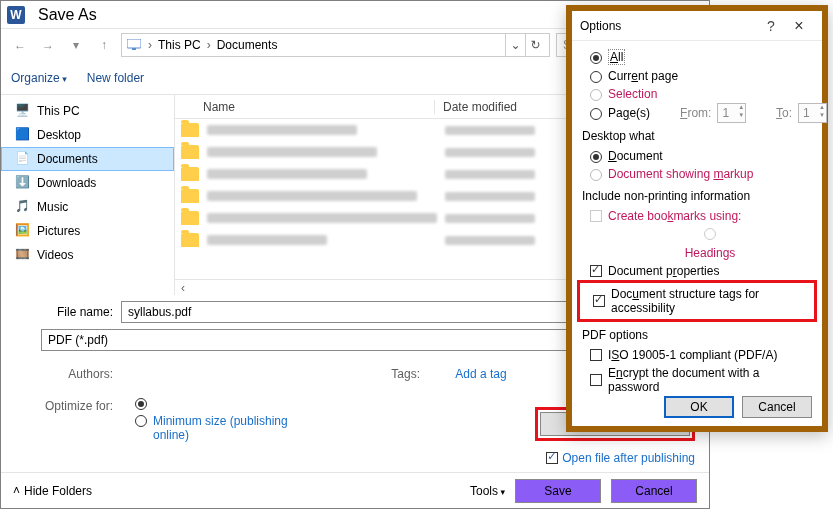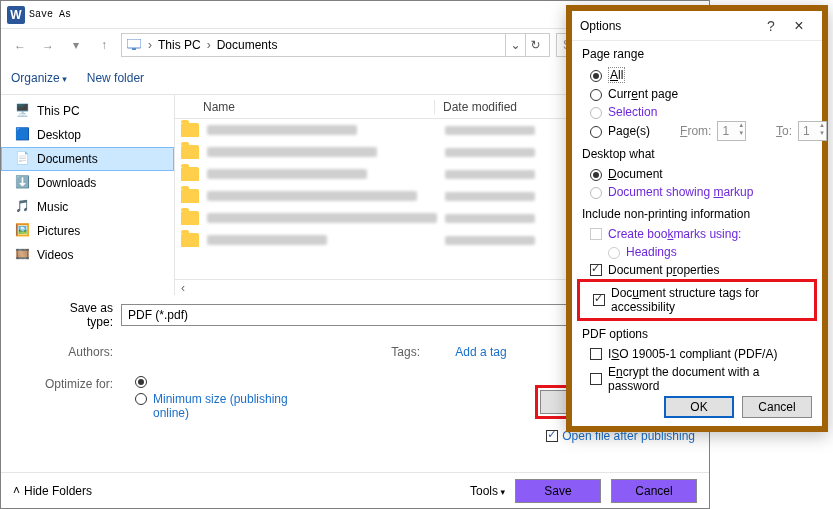--- a/index.html
+++ b/index.html
@@ -1,21 +1,21 @@
 <!DOCTYPE html>
 <html><head>
 <meta charset="utf-8">
 <style>
   * { box-sizing: border-box; font-family: "Segoe UI", Tahoma, sans-serif; font-size: 12px; }
   body { margin: 0; background: #fff; width: 833px; height: 509px; position: relative; overflow: hidden; }
 
   
   .saveas-window { position: absolute; left: 0; top: 0; width: 710px; height: 509px; border: 1px solid #7f7f7f; background: #fff; }
   .sa-titlebar { height: 28px; display: flex; align-items: center; padding: 0 6px; border-bottom: 1px solid #e5e5e5; }
-  .sa-title { font-size: 10px; margin-left: 4px; font-family: Liberation Mono, monospace; }
+  .sa-title { font-size: 16px; margin-left: 13px; }
   .sa-close { margin-left: auto; width: 40px; text-align: center; font-size: 16px; color:#333; }
   .word-badge { width: 18px; height: 18px; background: #2b579a; color: #fff; display:flex; align-items:center; justify-content:center; font-weight:bold; border-radius:2px; }
 
   .sa-nav { height: 32px; display:flex; align-items:center; gap:6px; padding: 0 8px; }
   .nav-arrow { width:22px; height:22px; display:flex; align-items:center; justify-content:center; color:#888; }
   .breadcrumb { flex:1; height:24px; border:1px solid #ccc; background:#fff; display:flex; align-items:center; padding:0 4px; gap:4px; }
   .bc-icon { width:16px; height:16px; display:flex; align-items:center; justify-content:center; }
   .bc-sep::after { content:"›"; color:#666; margin:0 2px; }
   .bc-dropdown { display:flex; margin-left:auto; }
   .bc-btn { width:20px; height:22px; border-left:1px solid #ccc; display:flex; align-items:center; justify-content:center; color:#555;}
@@ -78,27 +78,27 @@
   
   .options-dialog { position:absolute; right:5px; top:5px; width:262px; height:427px; border:6px solid #a16207; background:#fff; box-shadow:0 4px 16px rgba(0,0,0,0.25); }
   .od-titlebar { height:30px; display:flex; align-items:center; padding:0 8px; border-bottom:1px solid #eaeaea; }
   .od-title { font-size:12px; }
   .od-help { margin-left:auto; width:26px; text-align:center; color:#444; font-size:14px;}
   .od-close { width:30px; text-align:center; font-size:16px; color:#333; }
   .od-body { padding:6px 10px; }
   .od-section { margin-bottom:6px; }
   .od-section-title { color:#000; margin-bottom:4px; }
   .od-row { display:flex; align-items:center; gap:6px; padding:2px 0 2px 8px; }
-  .od-sub { padding-left:26px; color:#888; }
+  .od-sub { padding-left:26px; color:#888;flex-direction:column; }
   .od-pages-line { display:flex; align-items:center; gap:6px; padding-left:8px; }
   .mini-label { color:#888;margin-left:24px; }
   .spinner { width:38px; height:20px; border:1px solid #bbb; display:flex; align-items:center; padding:0 16px 0 4px; color:#888; position:relative; background:#fcfcfc;}
   .spinner::after { content:"▴\A▾"; white-space:pre; position:absolute; right:2px; top:-1px; font-size:7px; line-height:8px; color:#888; }
   .od-row .radio, .od-pages-line .radio { border-color:#333; }
-  .od-row.disabled .radio, .od-row.disabled span, .od-sub { color:#6d28d9; }
+  .od-row.disabled .radio, .od-row.disabled span, .od-sub { color:#be185d; }
   .od-row.disabled .radio { border-color:#bbb; }
   .include-highlight { border:3px solid #e8121b; margin:0 -5px; padding:2px 2px; }
   .od-check { width:12px; height:12px; border:1px solid #333; position:relative; flex-shrink:0;}
   .od-check.checked::after { content:"✓"; position:absolute; top:-3px; left:0; font-size:11px; color:#333; }
   .od-check.disabled { border-color:#ccc; }
   .od-footer { position:absolute; bottom:8px; right:10px; display:flex; gap:8px; }
   .od-btn { width:70px; height:22px; border:1px solid #888; background:#e1e1e1; display:flex; align-items:center; justify-content:center; }
   .od-btn.primary { border:2px solid #0b61c4; }
 
   u { text-decoration: underline; }
@@ -217,21 +217,24 @@
       <div class="hscroll">
         <div class="sbtn">‹</div>
         <div style="flex:1"></div>
         <div class="sbtn">›</div>
       </div>
     </div>
   </div>
 
   <div class="sa-fields">
     <div class="field-row">
-      <div class="field-label">Save as type:</div>
+      <div class="field-label">File name:</div>
+      <input class="field-input" value="syllabus.pdf" style="">
+    </div>
+    <div class="field-row">
       <div class="field-select">
         <span>PDF (*.pdf)</span>
       </div>
     </div>
   </div>
 
   <div class="sa-meta">
     <div class="meta-col">
       <div><span class="meta-label">Authors:</span></div>
       <div style="margin-top:18px"><span class="meta-label">Optimize for:</span></div>
@@ -281,21 +284,20 @@
 
 <div class="options-dialog">
   <div class="od-titlebar">
     <span class="od-title">Options</span>
     <span class="od-help">?</span>
     <span class="od-close">×</span>
   </div>
   <div class="od-body">
 
     <div class="od-section">
-      <div class="od-section-title">Page range</div>
       <div class="od-row">
         <div class="radio checked"></div>
         <span style="border:1px dotted #888; padding:0 1px;"><u>A</u><span>ll</span></span>
       </div>
       <div class="od-row">
         <div class="radio"></div>
         <span>Curr<u>e</u>nt page</span>
       </div>
       <div class="od-row disabled">
         <div class="radio"></div>

